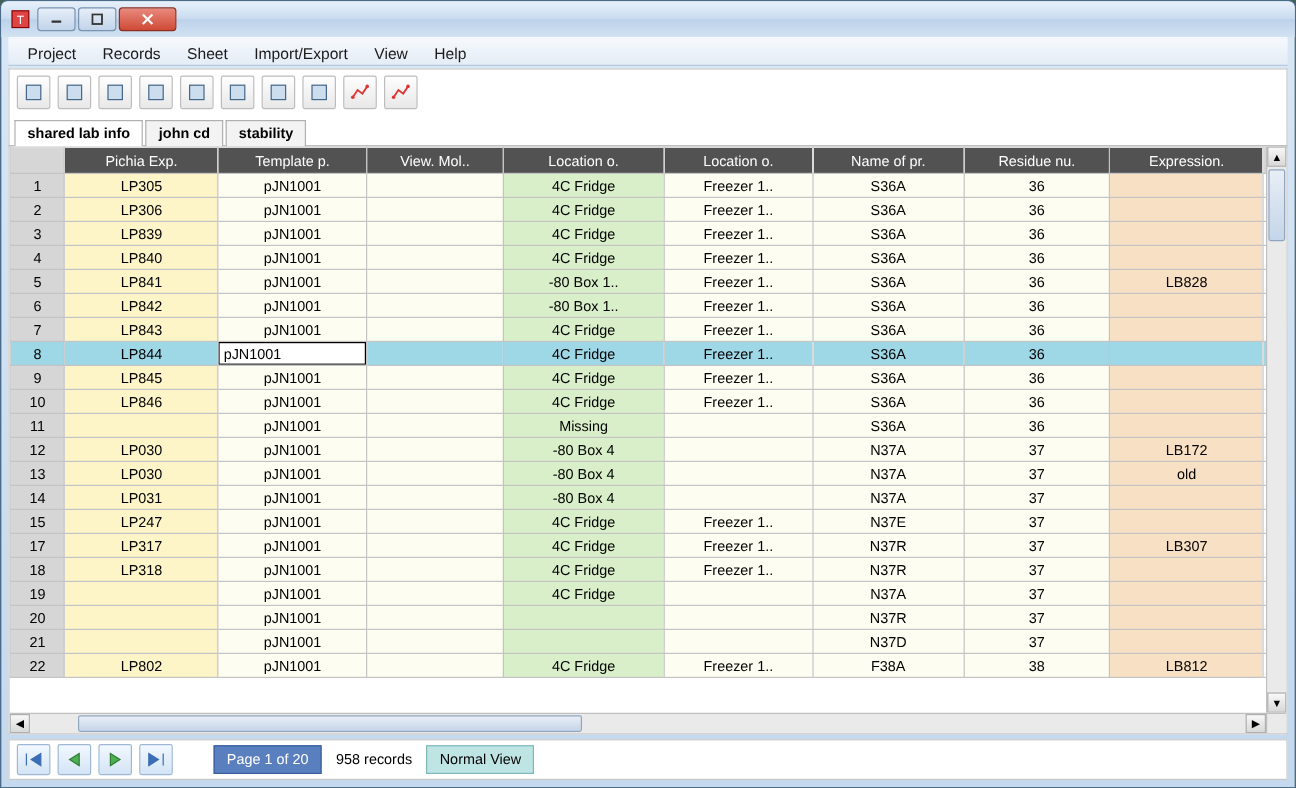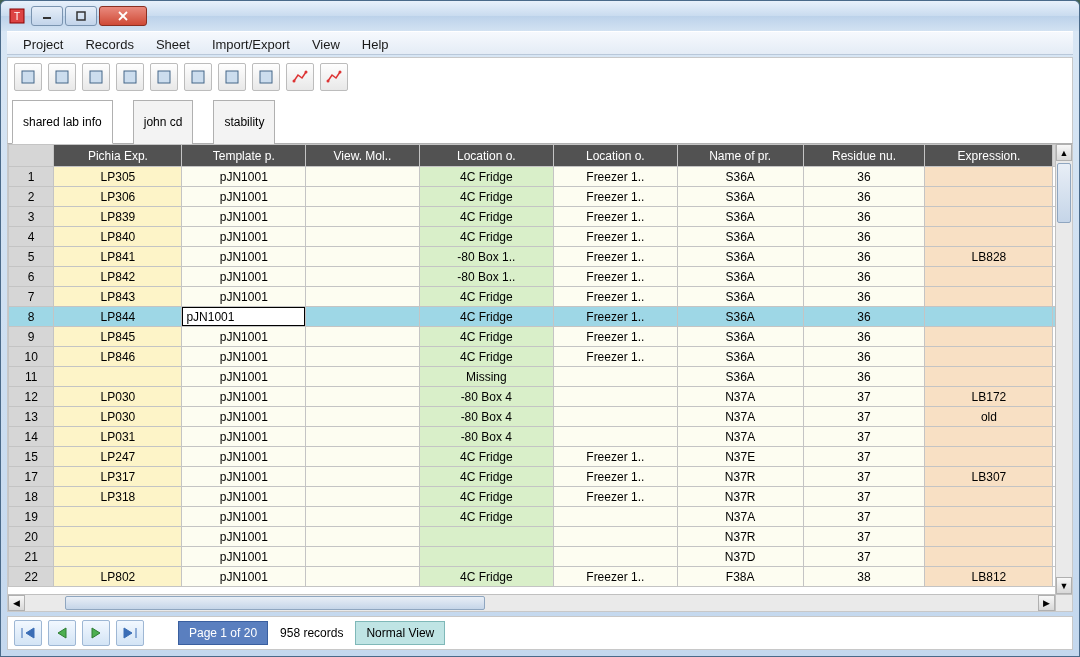--- a/index.html
+++ b/index.html
@@ -48,22 +48,22 @@
   width:28px; height:28px; border:1px solid #bcbcbc; border-radius:2px;
   background: linear-gradient(to bottom,#fefefe,#e8e8e8);
   display:flex; align-items:center; justify-content:center; cursor:pointer;
 }
 .tbtn svg { width:16px; height:16px; }
 
 
 .tabrow { margin: 0 6px; background:#fff; border-left:1px solid #c8c8c8; border-right:1px solid #c8c8c8;
   display:flex; padding: 4px 4px 0 4px; gap:0; }
 .tab {
-  padding: 14px 10px; font-size:12px; border:1px solid #b0b0b0; border-bottom:none;
-  background:#f3f3f3; margin-right:20px; position:relative; top:1px; cursor:pointer;
+  padding: 3px 10px; font-size:12px; border:1px solid #b0b0b0; border-bottom:none;
+  background:#f3f3f3; margin-right:2px; position:relative; top:1px; cursor:pointer;font-weight:bold;
 }
 .tab.active { background:#fff; border-bottom:1px solid #fff; }
 
 
 .gridwrap { margin:0 6px; background:#fff; border:1px solid #c8c8c8; border-top:1px solid #b0b0b0;
   flex:1; display:flex; flex-direction:column; overflow:hidden; }
 .gridscroll { flex:1; overflow:hidden; position:relative; }
 
 table.grid { border-collapse:collapse; width:100%; table-layout:fixed; }
 table.grid th, table.grid td {

